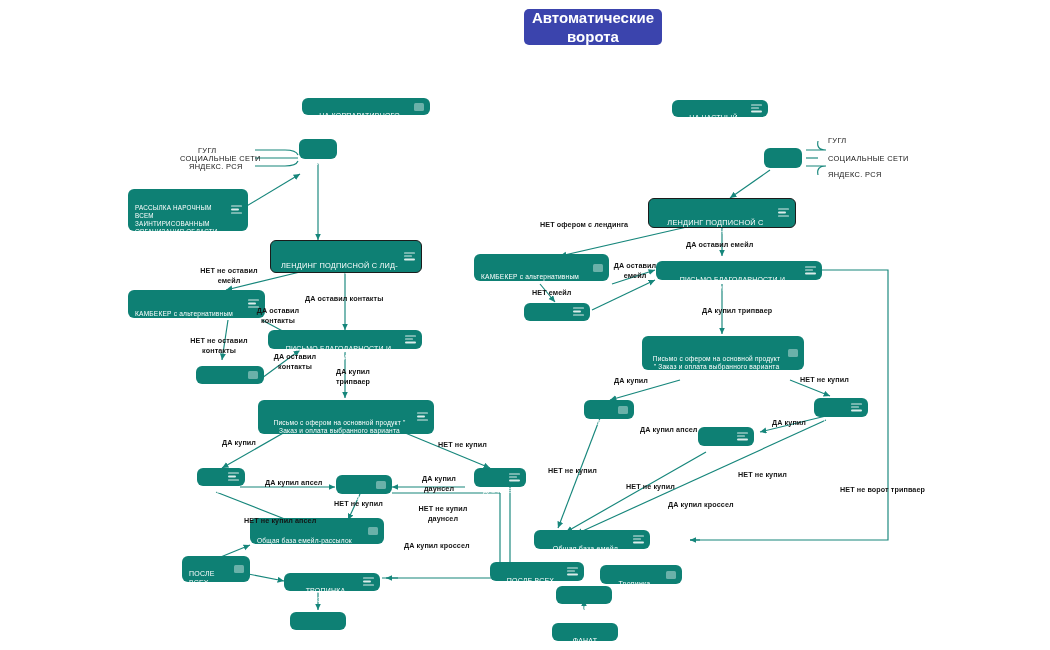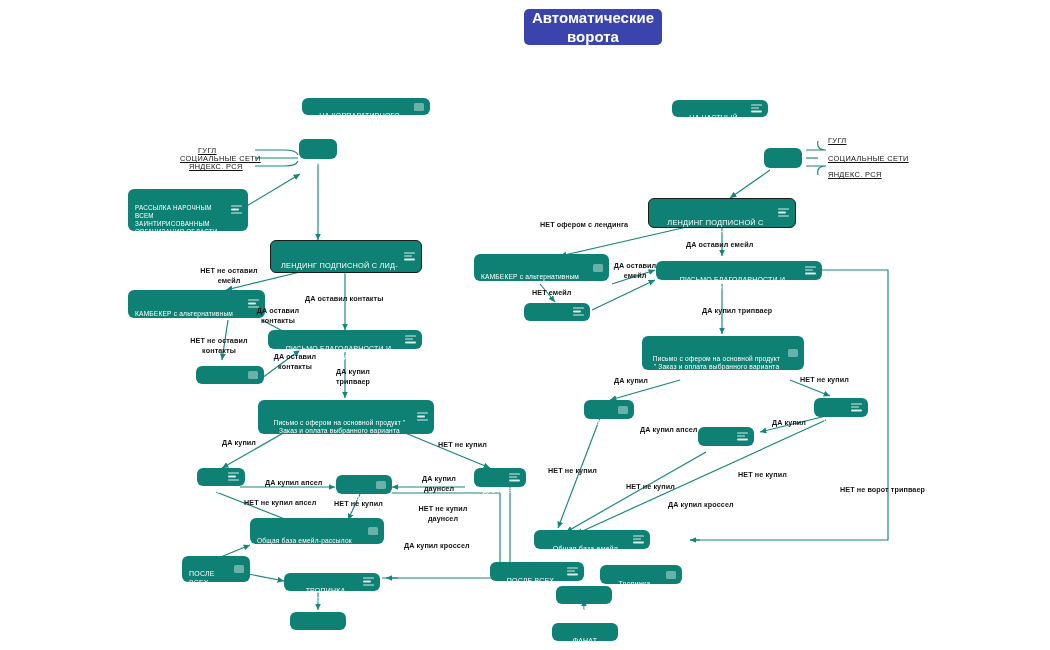--- a/index.html
+++ b/index.html
@@ -67,21 +67,20 @@
     background:transparent;
   }
   .elabel.ctr{text-align:center;}
   .src{
     position:absolute;
     color:#141414;
     font-size:7.4px;
     letter-spacing:.35px;
     z-index:4;
     white-space:nowrap;
-    text-decoration:underline;
   }
 </style>
 </head>
 <body>
 
 <div id="canvas">
 
   <svg id="edges" viewBox="0 0 1050 650">
     <defs>
       <marker id="ah" markerWidth="7" markerHeight="7" refX="5.6" refY="2.6" orient="auto">
@@ -268,21 +267,21 @@
 контакты</span></div>
   <div class="elabel ctr" style="left:186px;top:336px;width:66px;"><span>НЕТ не оставил
 контакты</span></div>
   <div class="elabel ctr" style="left:265px;top:352px;width:60px;"><span>ДА оставил
 контакты</span></div>
   <div class="elabel ctr" style="left:326px;top:367px;width:54px;"><span>ДА купил
 трипваер</span></div>
   <div class="elabel" style="left:222px;top:438px;"><span>ДА купил</span></div>
   <div class="elabel" style="left:438px;top:440px;"><span>НЕТ не купил</span></div>
   <div class="elabel" style="left:265px;top:478px;"><span>ДА купил апсел</span></div>
-  <div class="elabel" style="left:244px;top:498px;"><span>НЕТ не купил апсел</span></div>
+  <div class="elabel" style="left:244px;top:516px;"><span>НЕТ не купил апсел</span></div>
   <div class="elabel ctr" style="left:412px;top:474px;width:54px;"><span>ДА купил
 даунсел</span></div>
   <div class="elabel" style="left:334px;top:499px;"><span>НЕТ не купил</span></div>
   <div class="elabel ctr" style="left:414px;top:504px;width:58px;"><span>НЕТ не купил
 даунсел</span></div>
   <div class="elabel" style="left:404px;top:541px;"><span>ДА купил кроссел</span></div>
 
   <div class="node caps" style="left:672px;top:100px;width:96px;height:17px;font-size:7px;">
     <span class="ntext">ЦА ЧАСТНЫЙ КЛИЕНТ</span>
     <span class="hamb">

